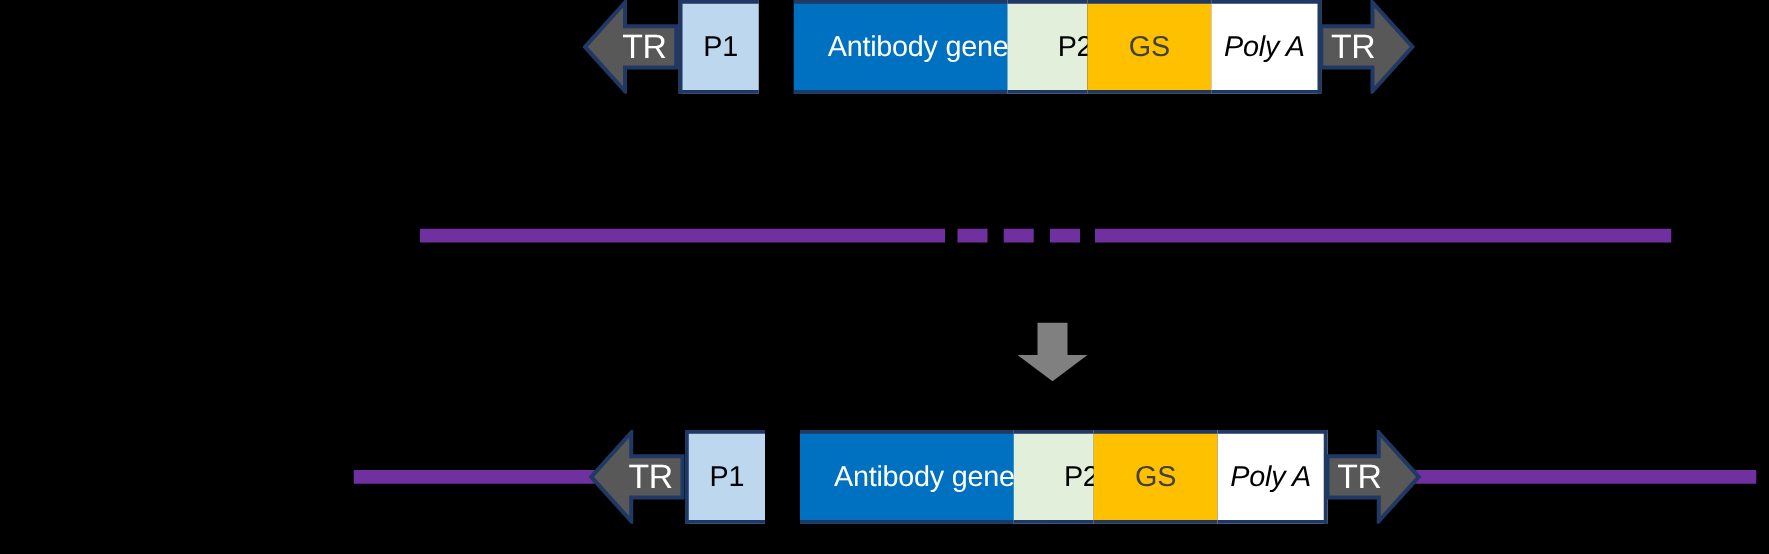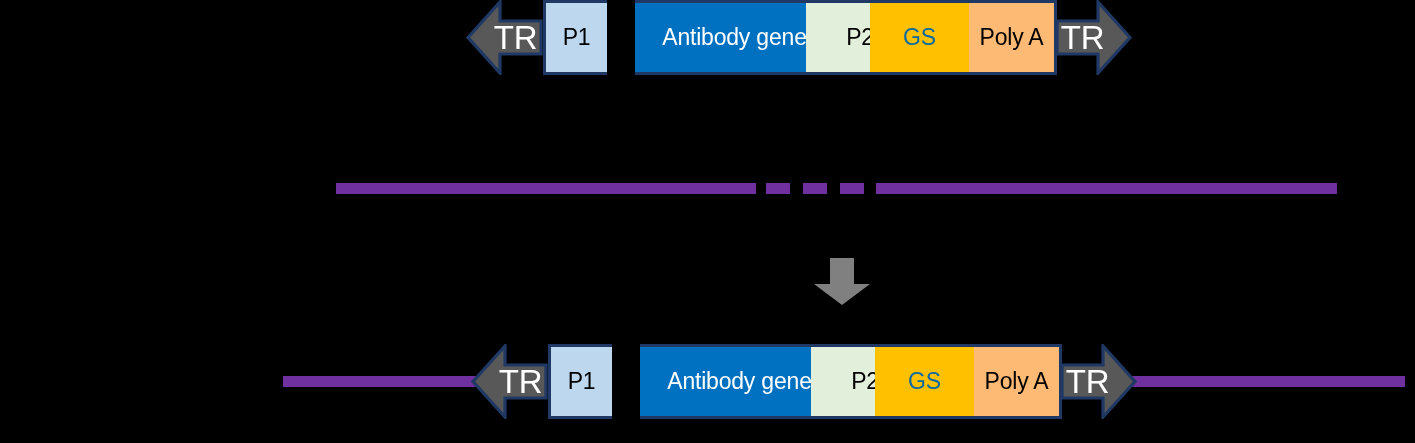--- a/index.html
+++ b/index.html
@@ -18,30 +18,30 @@
     border-bottom:3px solid #1F3864;
     display:flex;align-items:center;justify-content:center;
     font-size:23px;line-height:1;white-space:nowrap;
     letter-spacing:-0.2px;
   }
   .seg.first{border-left:3px solid #1F3864;}
   .seg.last{border-right:3px solid #1F3864;}
   .seg-p1{background:#BDD7EE;color:#000;}
   .seg-gene{background:#0070C0;color:#fff;margin-left:28px;}
   .seg-p2{background:#E2EFDA;color:#000;padding-left:44px;}
-  .seg-gs{background:#FFC000;color:#0369a1;}
-  .seg-polya{background:#fdba74;color:#000;}
+  .seg-gs{background:#FFC000;color:#404040;}
+  .seg-polya{background:#ffffff;color:#000;font-style:italic;}
 
   
   .tr-arrow{position:absolute;top:0;width:77px;height:75px;}
   .tr-arrow svg{display:block;width:77px;height:75px;}
   .tr-label{
     position:absolute;top:0;height:75px;width:77px;
     display:flex;align-items:center;justify-content:center;
-    color:#fff;font-size:33px;letter-spacing:-0.2px;
+    color:#fff;font-size:27px;letter-spacing:-0.2px;
     pointer-events:none;
   }
   .tr-left .tr-label{padding-left:22px;box-sizing:border-box;}
   .tr-right .tr-label{padding-right:22px;box-sizing:border-box;}
 
   
   .purple{position:absolute;height:11px;background:#7030A0;}
 
   
   .down-arrow{position:absolute;}

